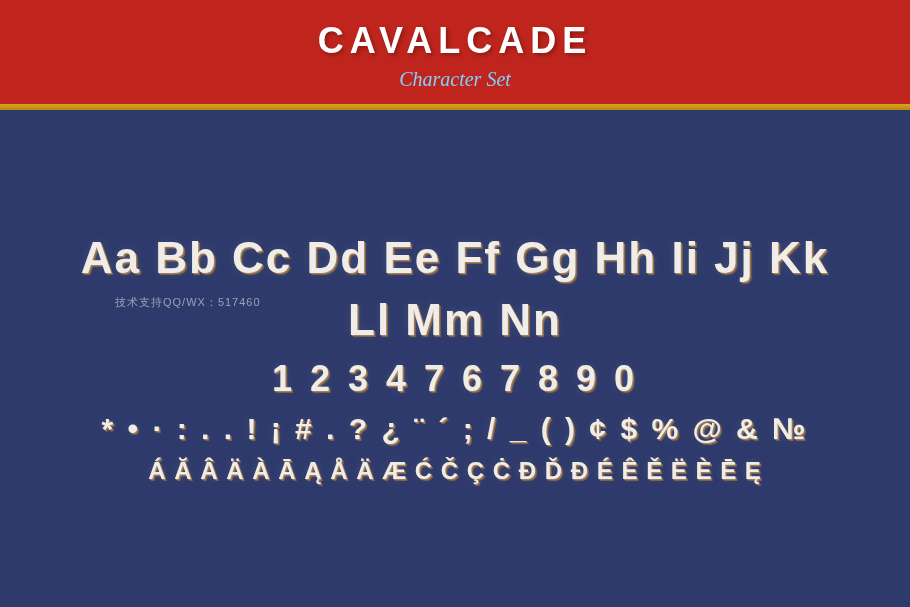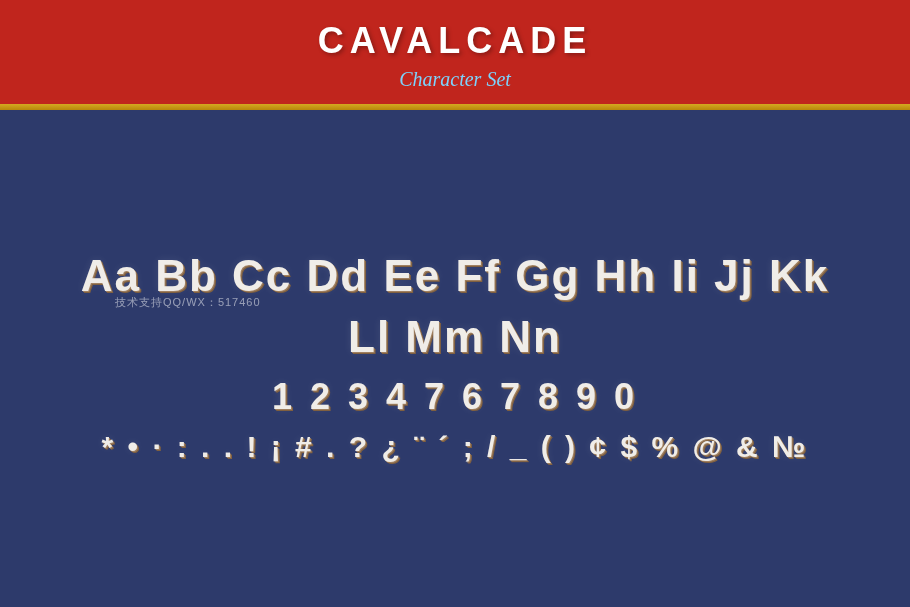--- a/index.html
+++ b/index.html
@@ -134,15 +134,16 @@
 
     <div class="char-section">
       <span class="char-row numbers">1 2 3 4 7 6 7 8 9 0</span>
     </div>
 
     <div class="char-section">
       <span class="char-row symbols">* • · : . . ! ¡ # . ? ¿ ¨ ´ ; / _ ( ) ¢ $ % @ &amp; №</span>
     </div>
 
     <div class="char-section">
+      <span class="char-row special">Á Ă Â Ä À Ā Ą Å Ä Æ Ć Č Ç Ċ Đ Ď Đ É Ê Ě Ë È Ē Ę</span>
     </div>
   </div>
 </div>
 
 </body></html>

